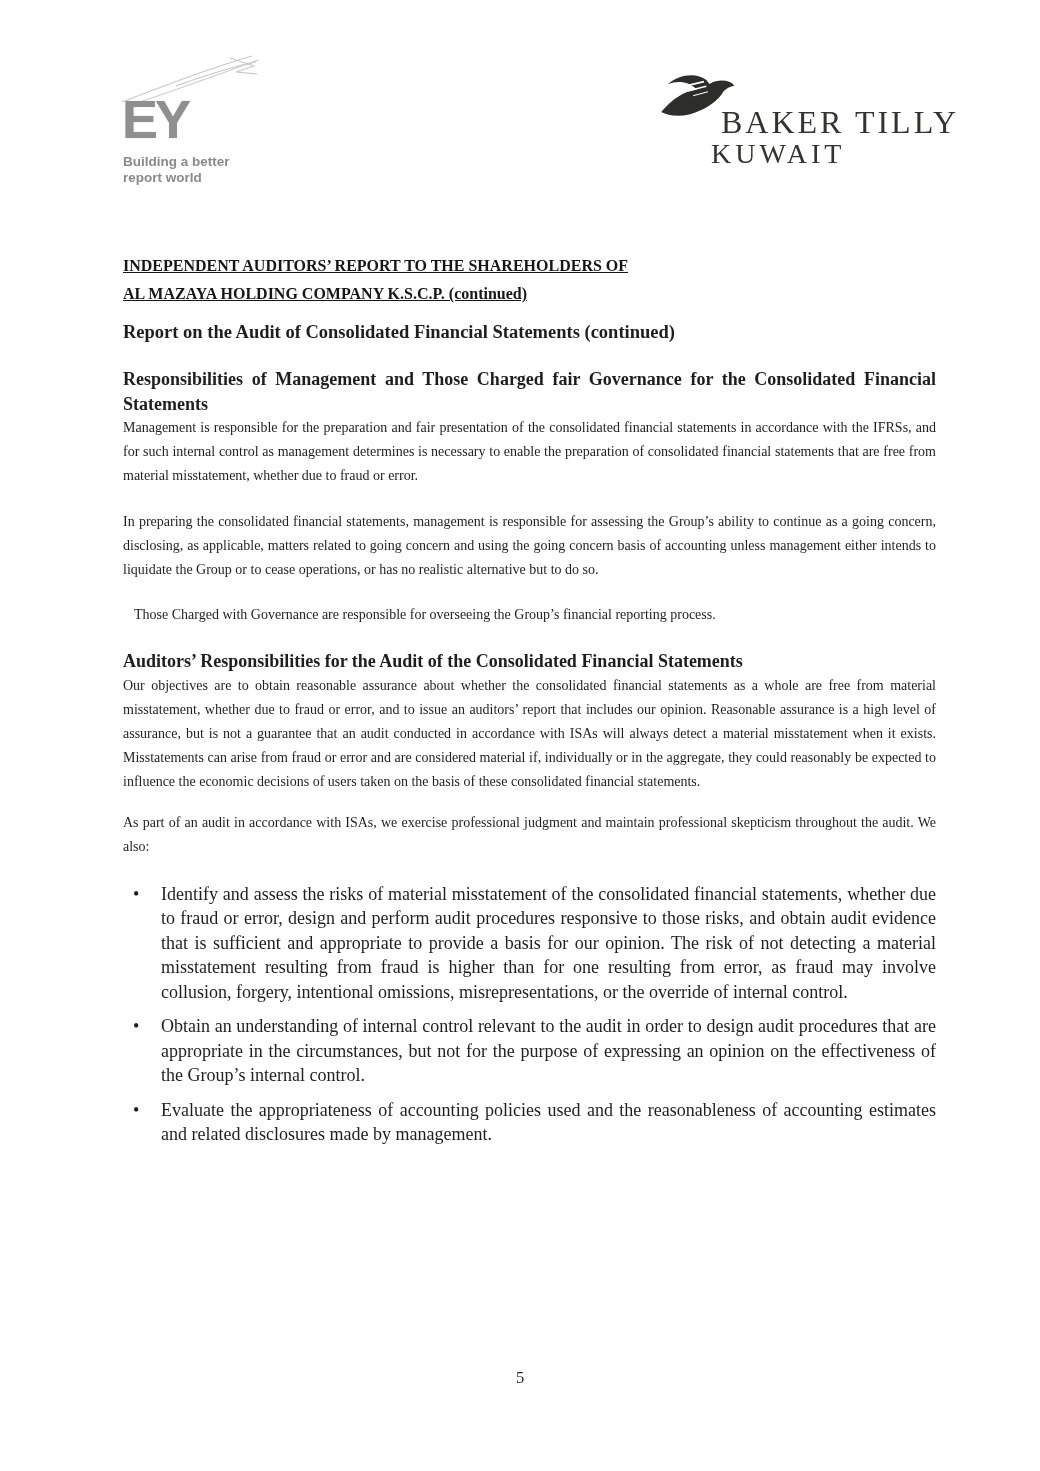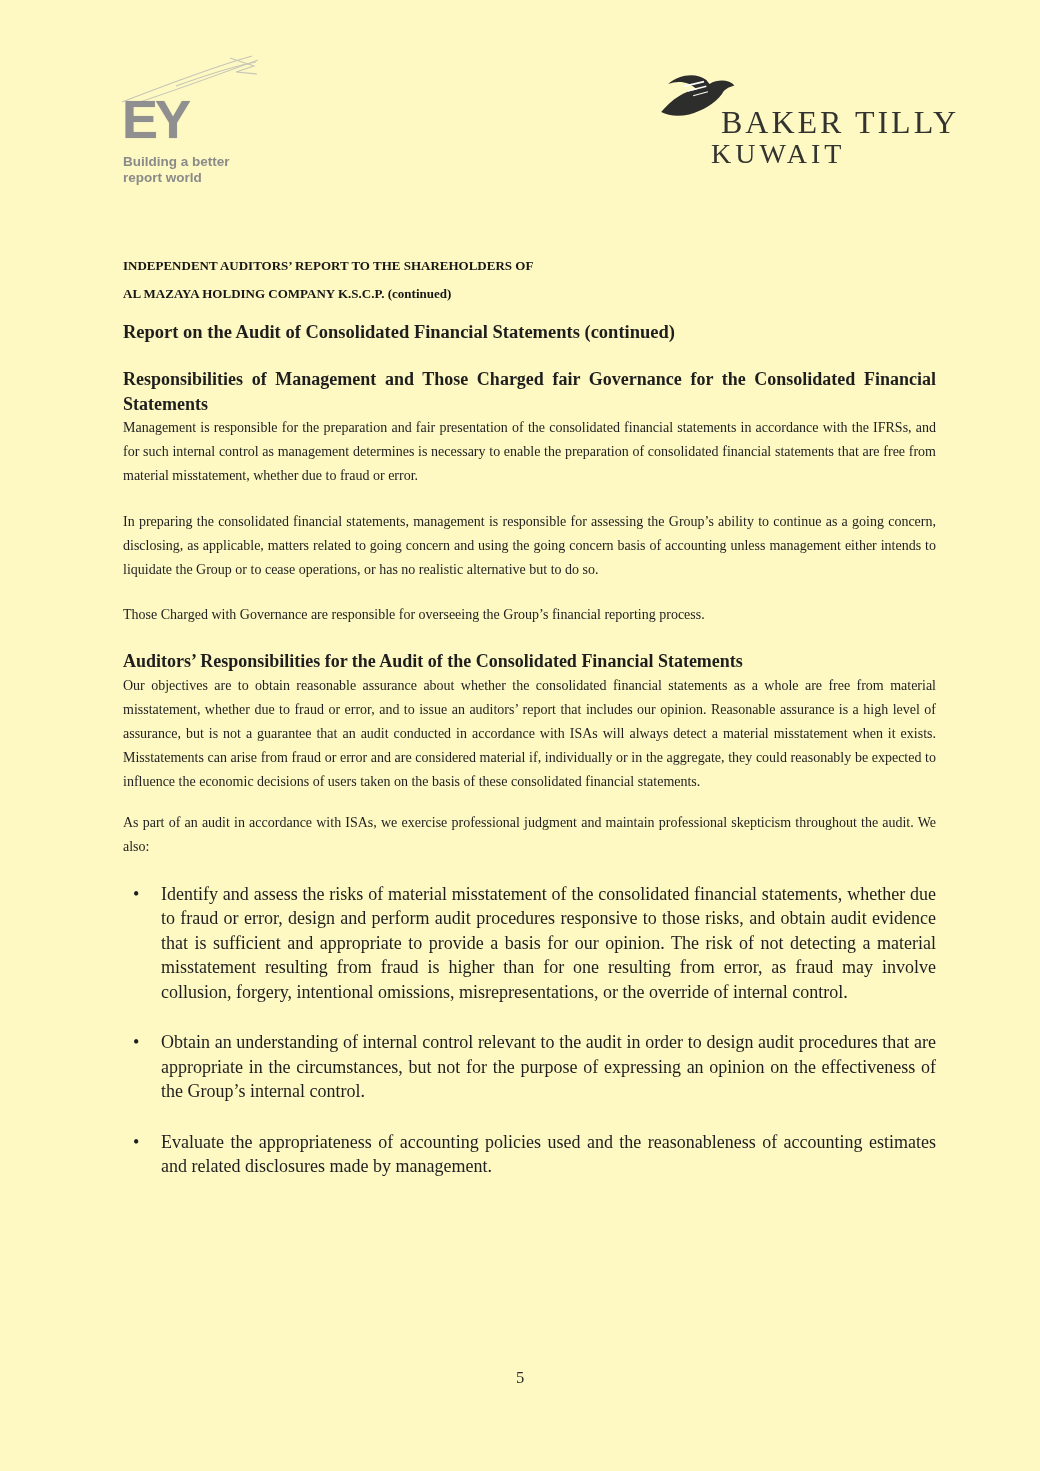--- a/index.html
+++ b/index.html
@@ -4,21 +4,21 @@
 <title>Independent Auditors' Report — Page 5</title>
 <style>
   * { margin: 0; padding: 0; box-sizing: border-box; }
   html, body { background: #e8e8e8; }
   body { width: 1040px; margin: 0 auto; font-family: "Liberation Serif", serif; }
 
   .page {
     position: relative;
     width: 1040px;
     height: 1471px;
-    background: #fef9c3;
+    background: #ffffff;
     color: #1e1e1e;
     overflow: hidden;
   }
 
   
   .scribble {
     position: absolute;
     left: 118px;
     top: 36px;
     opacity: 0.75;
@@ -83,23 +83,24 @@
   
   .content {
     position: absolute;
     left: 123px;
     top: 252px;
     width: 813px;
   }
 
   .doc-title {
     font-weight: 700;
-    font-size: 13px;
+    font-size: 16px;
     line-height: 28px;
     color: #161616;
+    text-decoration: underline;
   }
 
   .doc-subtitle {
     margin-top: 12px;
     font-weight: 700;
     font-size: 18.5px;
     line-height: 25px;
   }
 
   .section-heading {
@@ -109,32 +110,32 @@
     line-height: 24.5px;
     text-align: justify;
   }
 
   .para {
     font-size: 14px;
     line-height: 24px;
     text-align: justify;
   }
   .para.gap-lg { margin-top: 22px; }
-  .para.gap-md { margin-top: 21px; }
+  .para.gap-md { margin-top: 21px; margin-left: 11px; }
   .para.gap-sm { margin-top: 17px; }
 
   .bullet-list { margin-top: 23px; }
   .bullet-item {
     position: relative;
     padding-left: 38px;
     font-size: 18px;
     line-height: 24.5px;
     text-align: justify;
   }
-  .bullet-item + .bullet-item { margin-top: 26px; }
+  .bullet-item + .bullet-item { margin-top: 10px; }
   .bullet-item::before {
     content: "\2022";
     position: absolute;
     left: 10px;
     top: 0;
     font-size: 18px;
   }
 
   .page-number {
     position: absolute;

